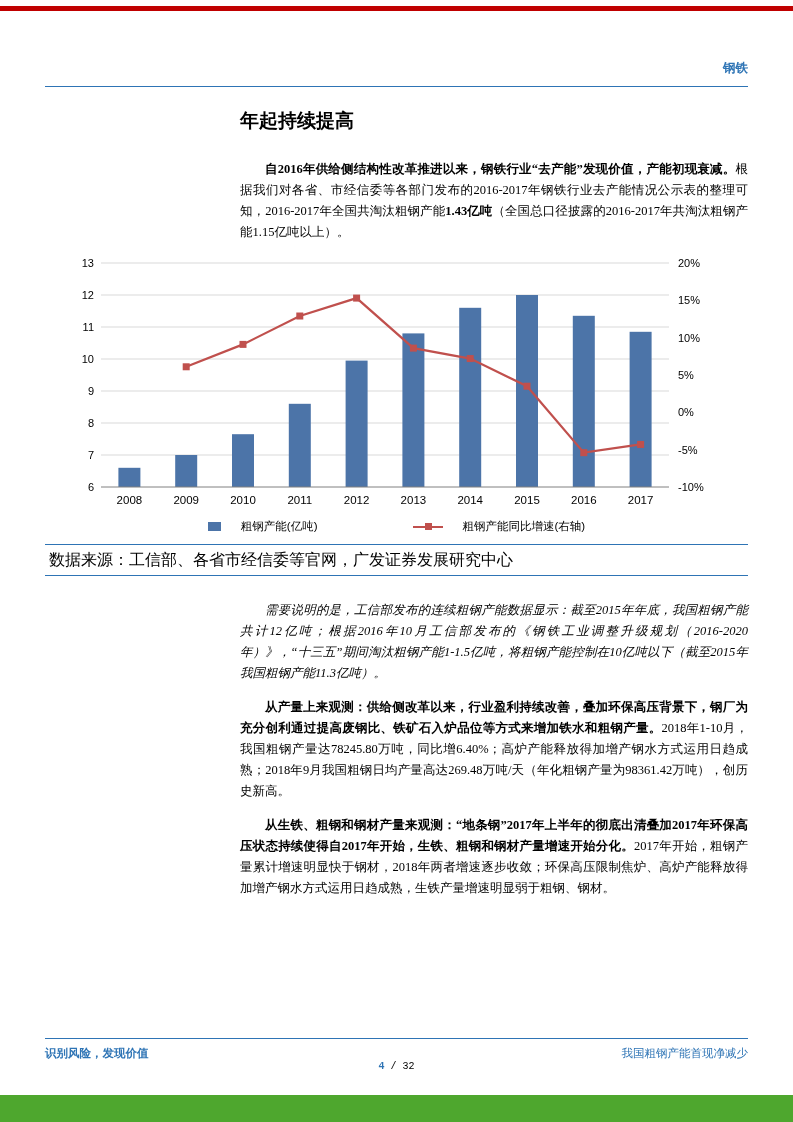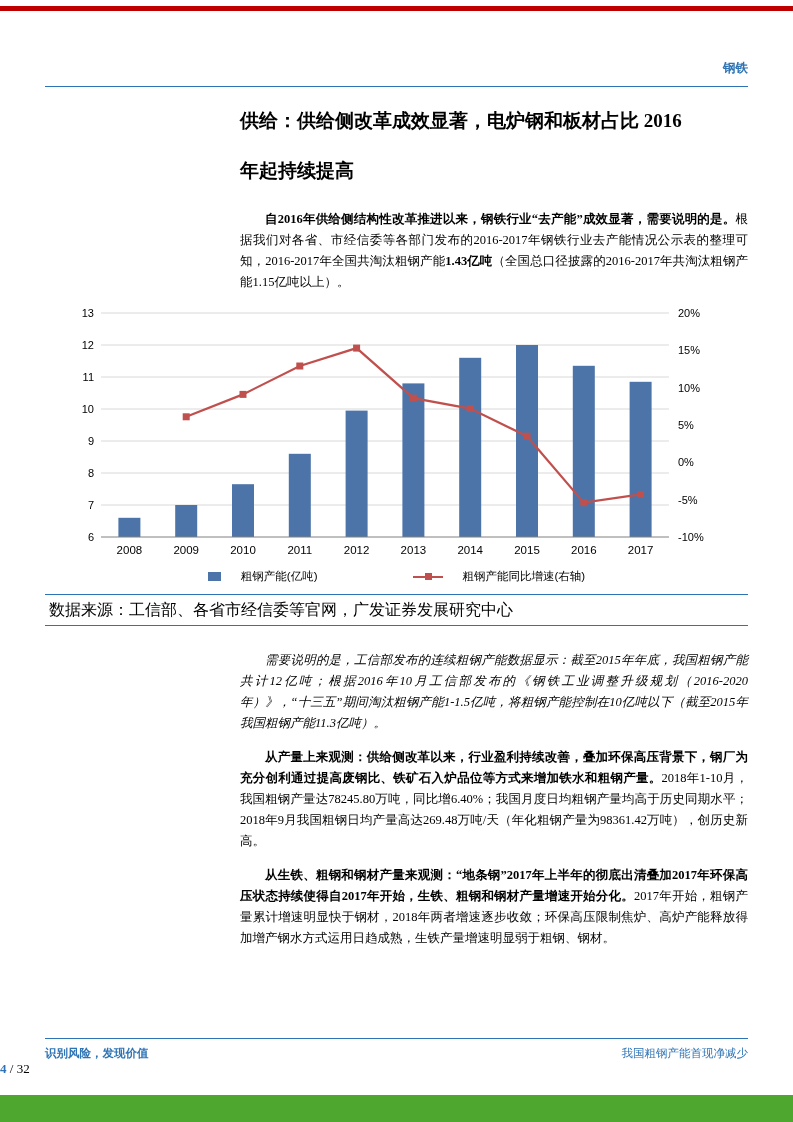--- a/index.html
+++ b/index.html
@@ -26,44 +26,43 @@
   .legend-item { display:flex; align-items:center; gap:20px; }
   .legend-swatch-bar { display:inline-block; width:13px; height:9px; background:#4C74A8; }
   .legend-swatch-line { position:relative; display:inline-block; width:30px; height:9px; }
   .legend-swatch-line::before { content:""; position:absolute; left:0; top:4px; width:30px; height:2px; background:#C0504D; }
   .legend-marker { position:absolute; left:12px; top:1px; width:7px; height:7px; background:#C0504D; }
   .fig-source { margin-top:10px; border-top:1px solid #2E74B5; border-bottom:1px solid #2E74B5; padding:5px 4px 4px 4px; font-size:16px; color:#000; }
 
   .footer-rule { position:absolute; top:1038px; left:45px; right:45px; height:1px; background:#2E74B5; }
   .footer-left { position:absolute; top:1046px; left:45px; font-size:11.5px; color:#2E74B5; font-weight:bold; }
   .footer-right { position:absolute; top:1046px; right:45px; font-size:11.5px; color:#2E74B5; }
-  .footer-page { position:absolute; top:1061px; left:0; width:100%; text-align:left; font-size:13px; color:#000; }
+  .footer-page { position:absolute; top:1061px; left:0; width:100%; text-align:center; font-size:10px; color:#000;font-family:Liberation Mono, monospace; }
   .footer-page .cur { color:#2E74B5; font-weight:bold; }
   .bottom-green-bar { position:absolute; bottom:0; left:0; width:100%; height:27px; background:#4EA72E; }
 
   svg text { font-family:"Liberation Sans",sans-serif; }
 </style>
 </head>
 <body>
 
 <div class="page">
 
   <div class="top-red-bar"></div>
 
   <div class="header-label">钢铁</div>
   <div class="header-rule"></div>
 
   <div class="main">
 
     <div class="doc-title">
-      <div>供给：供给侧改革成效显著，电炉钢和板材占比 2016</div>
       <div>年起持续提高</div>
     </div>
 
-    <p class="para"><span class="seg-bold">自2016年供给侧结构性改革推进以来，钢铁行业“去产能”成效显著，需要说明的是。</span><span>根据我们对各省、市经信委等各部门发布的2016-2017年钢铁行业去产能情况公示表的整理可知，2016-2017年全国共淘汰粗钢产能</span><span class="seg-bold">1.43亿吨</span><span>（全国总口径披露的2016-2017年共淘汰粗钢产能1.15亿吨以上）。</span></p>
+    <p class="para"><span class="seg-bold">自2016年供给侧结构性改革推进以来，钢铁行业“去产能”发现价值，产能初现衰减。</span><span>根据我们对各省、市经信委等各部门发布的2016-2017年钢铁行业去产能情况公示表的整理可知，2016-2017年全国共淘汰粗钢产能</span><span class="seg-bold">1.43亿吨</span><span>（全国总口径披露的2016-2017年共淘汰粗钢产能1.15亿吨以上）。</span></p>
 
     <div class="figure">
 
       <div class="chart-wrap">
         <svg id="chart-svg" width="660" height="258" viewBox="0 0 660 258">
             <text x="31" y="236" text-anchor="end" font-size="11" fill="#000">6</text>
             <line x1="38" y1="200" x2="606" y2="200" stroke="#D9D9D9" stroke-width="1"></line>
             <text x="31" y="204" text-anchor="end" font-size="11" fill="#000">7</text>
             <line x1="38" y1="168" x2="606" y2="168" stroke="#D9D9D9" stroke-width="1"></line>
             <text x="31" y="172" text-anchor="end" font-size="11" fill="#000">8</text>
@@ -128,21 +127,21 @@
               <span class="legend-marker"></span>
             </span>
           <span>粗钢产能同比增速(右轴)</span>
         </div>
       </div>
 
       <div class="fig-source">数据来源：工信部、各省市经信委等官网，广发证券发展研究中心</div>
     </div>
 
     <p class="para" style="margin-top:24px;font-style:italic;"><span>需要说明的是，工信部发布的连续粗钢产能数据显示：截至2015年年底，我国粗钢产能共计12亿吨；根据2016年10月工信部发布的《钢铁工业调整升级规划（2016-2020年）》，“十三五”期间淘汰粗钢产能1-1.5亿吨，将粗钢产能控制在10亿吨以下（截至2015年我国粗钢产能11.3亿吨）。</span></p>
-    <p class="para"><span class="seg-bold">从产量上来观测：供给侧改革以来，行业盈利持续改善，叠加环保高压背景下，钢厂为充分创利通过提高废钢比、铁矿石入炉品位等方式来增加铁水和粗钢产量。</span><span>2018年1-10月，我国粗钢产量达78245.80万吨，同比增6.40%；我国月度日均粗钢产量均高于历史同期水平；2018年9月我国粗钢日均产量高达269.48万吨/天（年化粗钢产量为98361.42万吨），创历史新高。</span></p>
+    <p class="para"><span class="seg-bold">从产量上来观测：供给侧改革以来，行业盈利持续改善，叠加环保高压背景下，钢厂为充分创利通过提高废钢比、铁矿石入炉品位等方式来增加铁水和粗钢产量。</span><span>2018年1-10月，我国粗钢产量达78245.80万吨，同比增6.40%；高炉产能释放得加增产钢水方式运用日趋成熟；2018年9月我国粗钢日均产量高达269.48万吨/天（年化粗钢产量为98361.42万吨），创历史新高。</span></p>
     <p class="para"><span class="seg-bold">从生铁、粗钢和钢材产量来观测：“地条钢”2017年上半年的彻底出清叠加2017年环保高压状态持续使得自2017年开始，生铁、粗钢和钢材产量增速开始分化。</span><span>2017年开始，粗钢产量累计增速明显快于钢材，2018年两者增速逐步收敛；环保高压限制焦炉、高炉产能释放得加增产钢水方式运用日趋成熟，生铁产量增速明显弱于粗钢、钢材。</span></p>
 
   </div>
 
   <div class="footer-rule"></div>
   <div class="footer-left">识别风险，发现价值</div>
   <div class="footer-right">我国粗钢产能首现净减少</div>
   <div class="footer-page">
     <span class="cur">4</span><span> / </span><span>32</span>
   </div>

